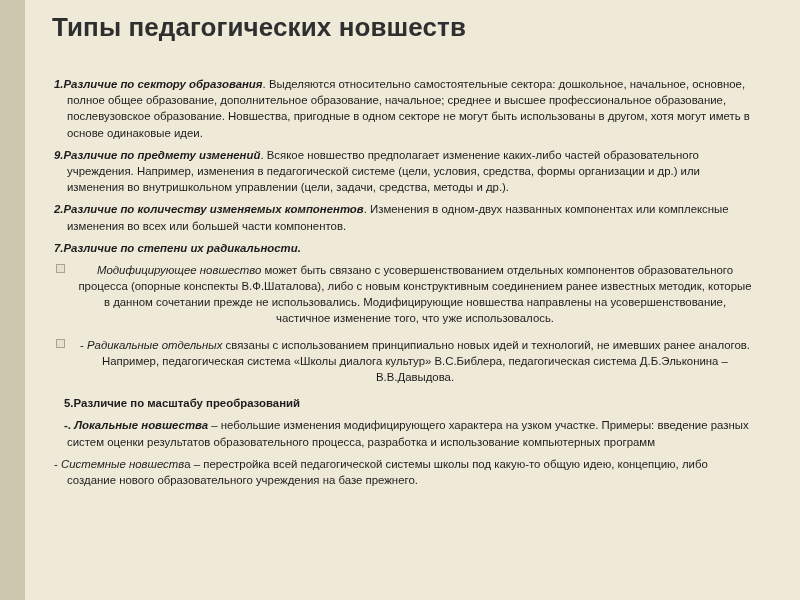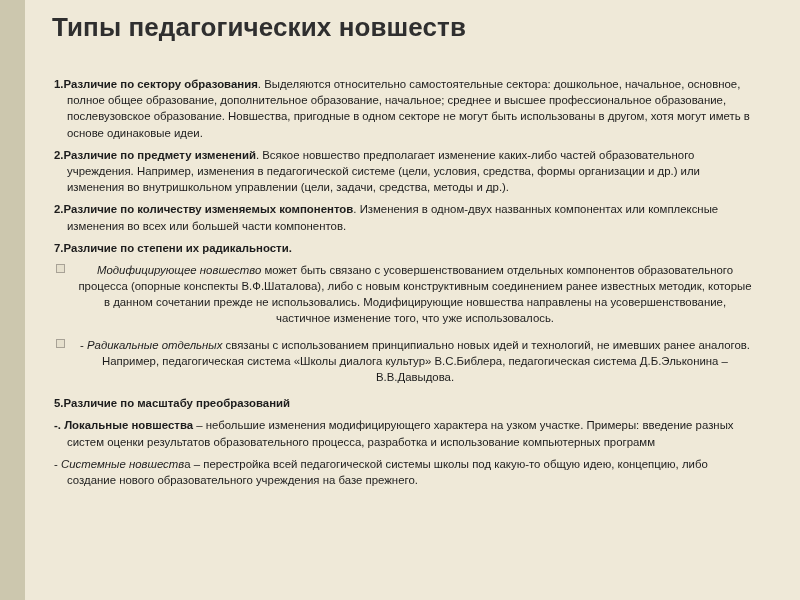--- a/index.html
+++ b/index.html
@@ -73,26 +73,28 @@
     position: absolute;
     left: 2px;
     top: 2px;
     width: 7px;
     height: 7px;
     border: 1px solid #a8a296;
     background: #e6e0cd;
   }
   b, .b {
     font-weight: bold;
+    margin-left: 10px;
   }
   i, .i {
     font-style: italic;
   }
   .bi {
     font-weight: bold;
+    font-style: italic;
   }
   .p5 {
     margin-top: 2px;
   }
 </style>
 </head>
 <body>
 
 <div class="slide">
 
@@ -102,21 +104,21 @@
 
   <div class="title">Типы педагогических новшеств</div>
 
   <div class="body">
 
     <p class="para hang">
       <span class="bi">1.Различие по сектору образования</span><span>. Выделяются относительно самостоятельные сектора: дошкольное, начальное, основное, полное общее образование, дополнительное образование, начальное; среднее и высшее профессиональное образование, послевузовское образование. Новшества, пригодные в одном секторе не могут быть использованы в другом, хотя могут иметь в основе одинаковые идеи.</span>
     </p>
 
     <p class="para hang">
-      <span class="bi">2.Различие по предмету изменений</span><span>. Всякое новшество предполагает изменение каких-либо частей образовательного учреждения. Например, изменения в педагогической системе (цели, условия, средства, формы организации и др.) или изменения во внутришкольном управлении (цели, задачи, средства, методы и др.).</span>
+      <span class="bi">9.Различие по предмету изменений</span><span>. Всякое новшество предполагает изменение каких-либо частей образовательного учреждения. Например, изменения в педагогической системе (цели, условия, средства, формы организации и др.) или изменения во внутришкольном управлении (цели, задачи, средства, методы и др.).</span>
     </p>
 
     <p class="para hang">
       <span class="bi">2.Различие по количеству изменяемых компонентов</span><span>. Изменения в одном-двух названных компонентах или комплексные изменения во всех или большей части компонентов.</span>
     </p>
 
     <p class="para hang">
       <span class="bi"> 7.Различие по степени их радикальности.</span><span></span>
     </p>
 

